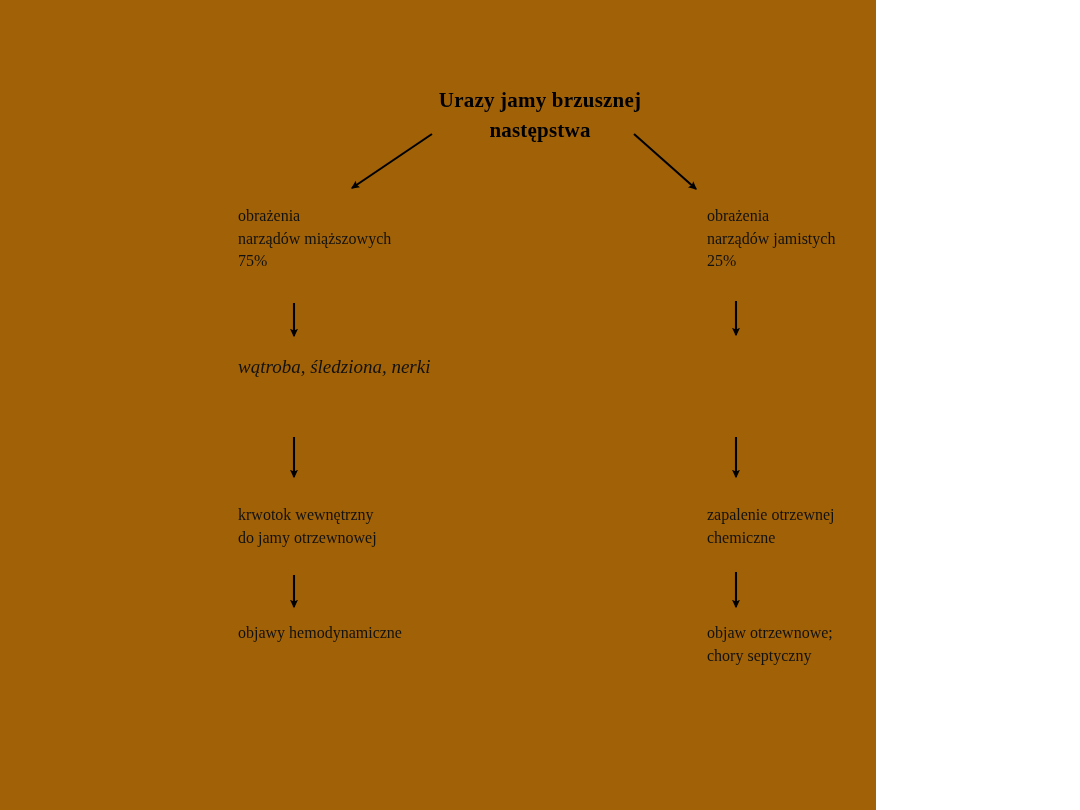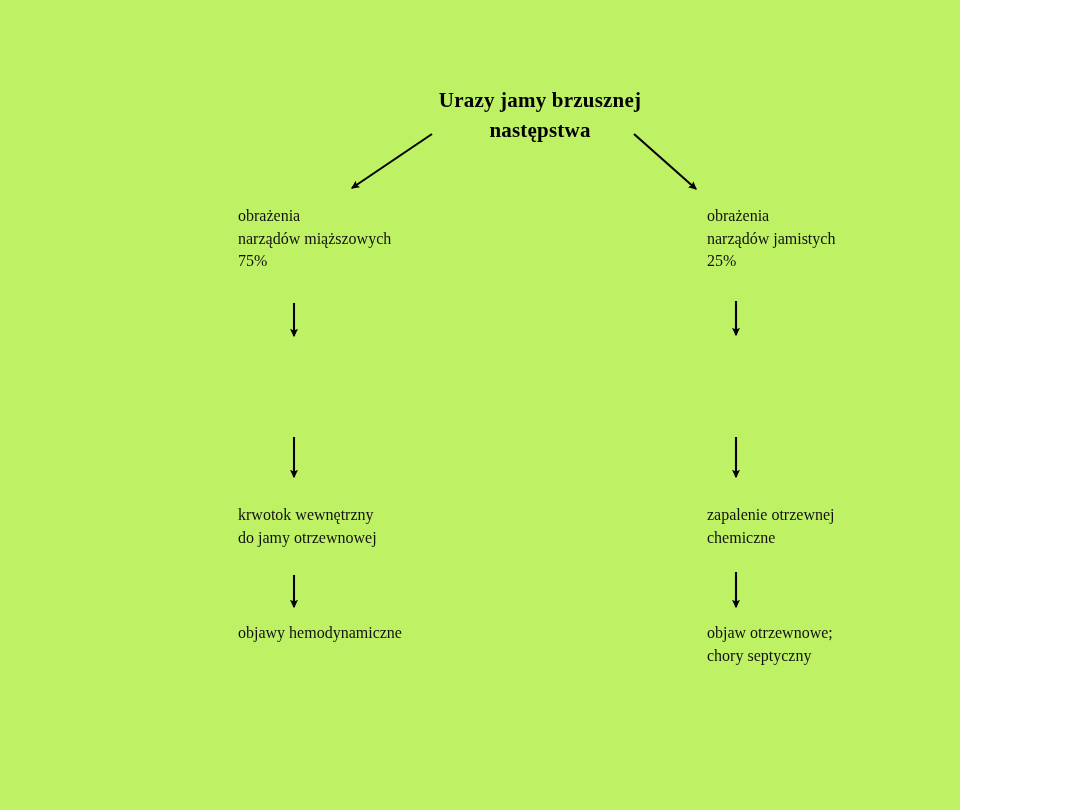--- a/index.html
+++ b/index.html
@@ -3,23 +3,23 @@
 <meta charset="utf-8">
 <title>Urazy jamy brzusznej</title>
 <style>
   html, body {
     margin: 0;
     padding: 0;
     background: #ffffff;
   }
   #canvas {
     position: relative;
-    width: 960px;
+    width: 876px;
     height: 810px;
-    background: #bef264;
+    background: #a16207;
     overflow: hidden;
     font-family: "Liberation Serif", "DejaVu Serif", serif;
     color: #000000;
   }
   .node {
     position: absolute;
     white-space: pre-line;
     line-height: 1.42;
     font-size: 16px;
     color: #111111;
@@ -85,20 +85,21 @@
       <line x1="736" y1="301" x2="736" y2="335" marker-end="url(#ah)"></line>
       <line x1="736" y1="437" x2="736" y2="477" marker-end="url(#ah)"></line>
       <line x1="736" y1="572" x2="736" y2="607" marker-end="url(#ah)"></line>
     </g>
   </svg>
 
   <div class="node" id="node-l1">obrażenia
 narządów miąższowych
 75%</div>
 
+  <div class="node italic" id="node-l2">wątroba, śledziona, nerki</div>
 
   <div class="node" id="node-l4">objawy hemodynamiczne</div>
 
   <div class="node" id="node-l3">krwotok wewnętrzny
 do jamy otrzewnowej</div>
 
   <div class="node" id="node-r1">obrażenia
 narządów jamistych
 25%</div>
 

